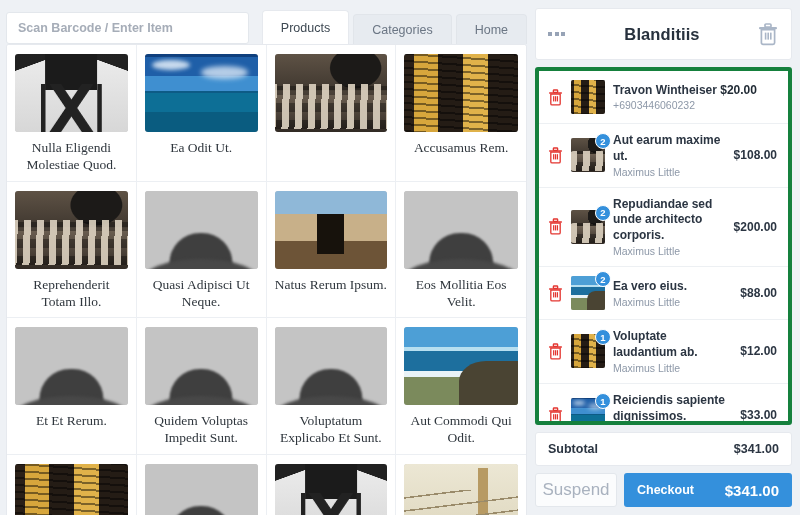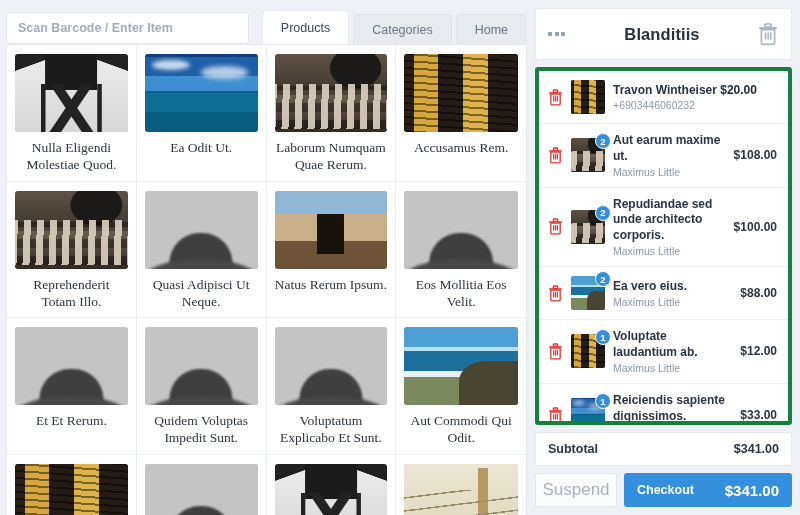--- a/index.html
+++ b/index.html
@@ -266,21 +266,20 @@
           <div class="pcard">
             <div class="pthumb">
               <div class="ph ph-sea"></div>
             </div>
             <div class="pname">Ea Odit Ut.</div>
           </div>
           <div class="pcard">
             <div class="pthumb">
               <div class="ph ph-type"></div>
             </div>
-            <div class="pname">Laborum Numquam Quae Rerum.</div>
           </div>
           <div class="pcard">
             <div class="pthumb">
               <div class="ph ph-wood"></div>
             </div>
             <div class="pname">Accusamus Rem.</div>
           </div>
         </div>
         <div class="prow">
           <div class="pcard">
@@ -431,21 +430,21 @@
           <div class="cthumb-wrap">
             <div class="cthumb">
               <div class="ph ph-type"></div>
             </div>
             <div class="qty">2</div>
           </div>
           <div class="cinfo">
             <div class="cname">Repudiandae sed unde architecto corporis.</div>
             <div class="csub">Maximus Little</div>
           </div>
-          <div class="cprice">$100.00</div>
+          <div class="cprice">$200.00</div>
         </div>
         <div class="citem">
           <svg class="del-icon" viewBox="0 0 16 18">
             <rect x="1" y="3.4" width="14" height="1.7" rx=".8" fill="#e3342f"></rect>
             <rect x="5.7" y="1" width="4.6" height="2.6" rx=".8" fill="none" stroke="#e3342f" stroke-width="1.4"></rect>
             <path d="M3 5.4h10v10.2a1.3 1.3 0 0 1-1.3 1.3H4.3A1.3 1.3 0 0 1 3 15.6z" fill="none" stroke="#e3342f" stroke-width="1.4"></path>
             <rect x="5.4" y="7.6" width="1.3" height="5.6" fill="#e3342f"></rect>
             <rect x="7.4" y="7.6" width="1.3" height="5.6" fill="#e3342f"></rect>
             <rect x="9.4" y="7.6" width="1.3" height="5.6" fill="#e3342f"></rect>
           </svg>

